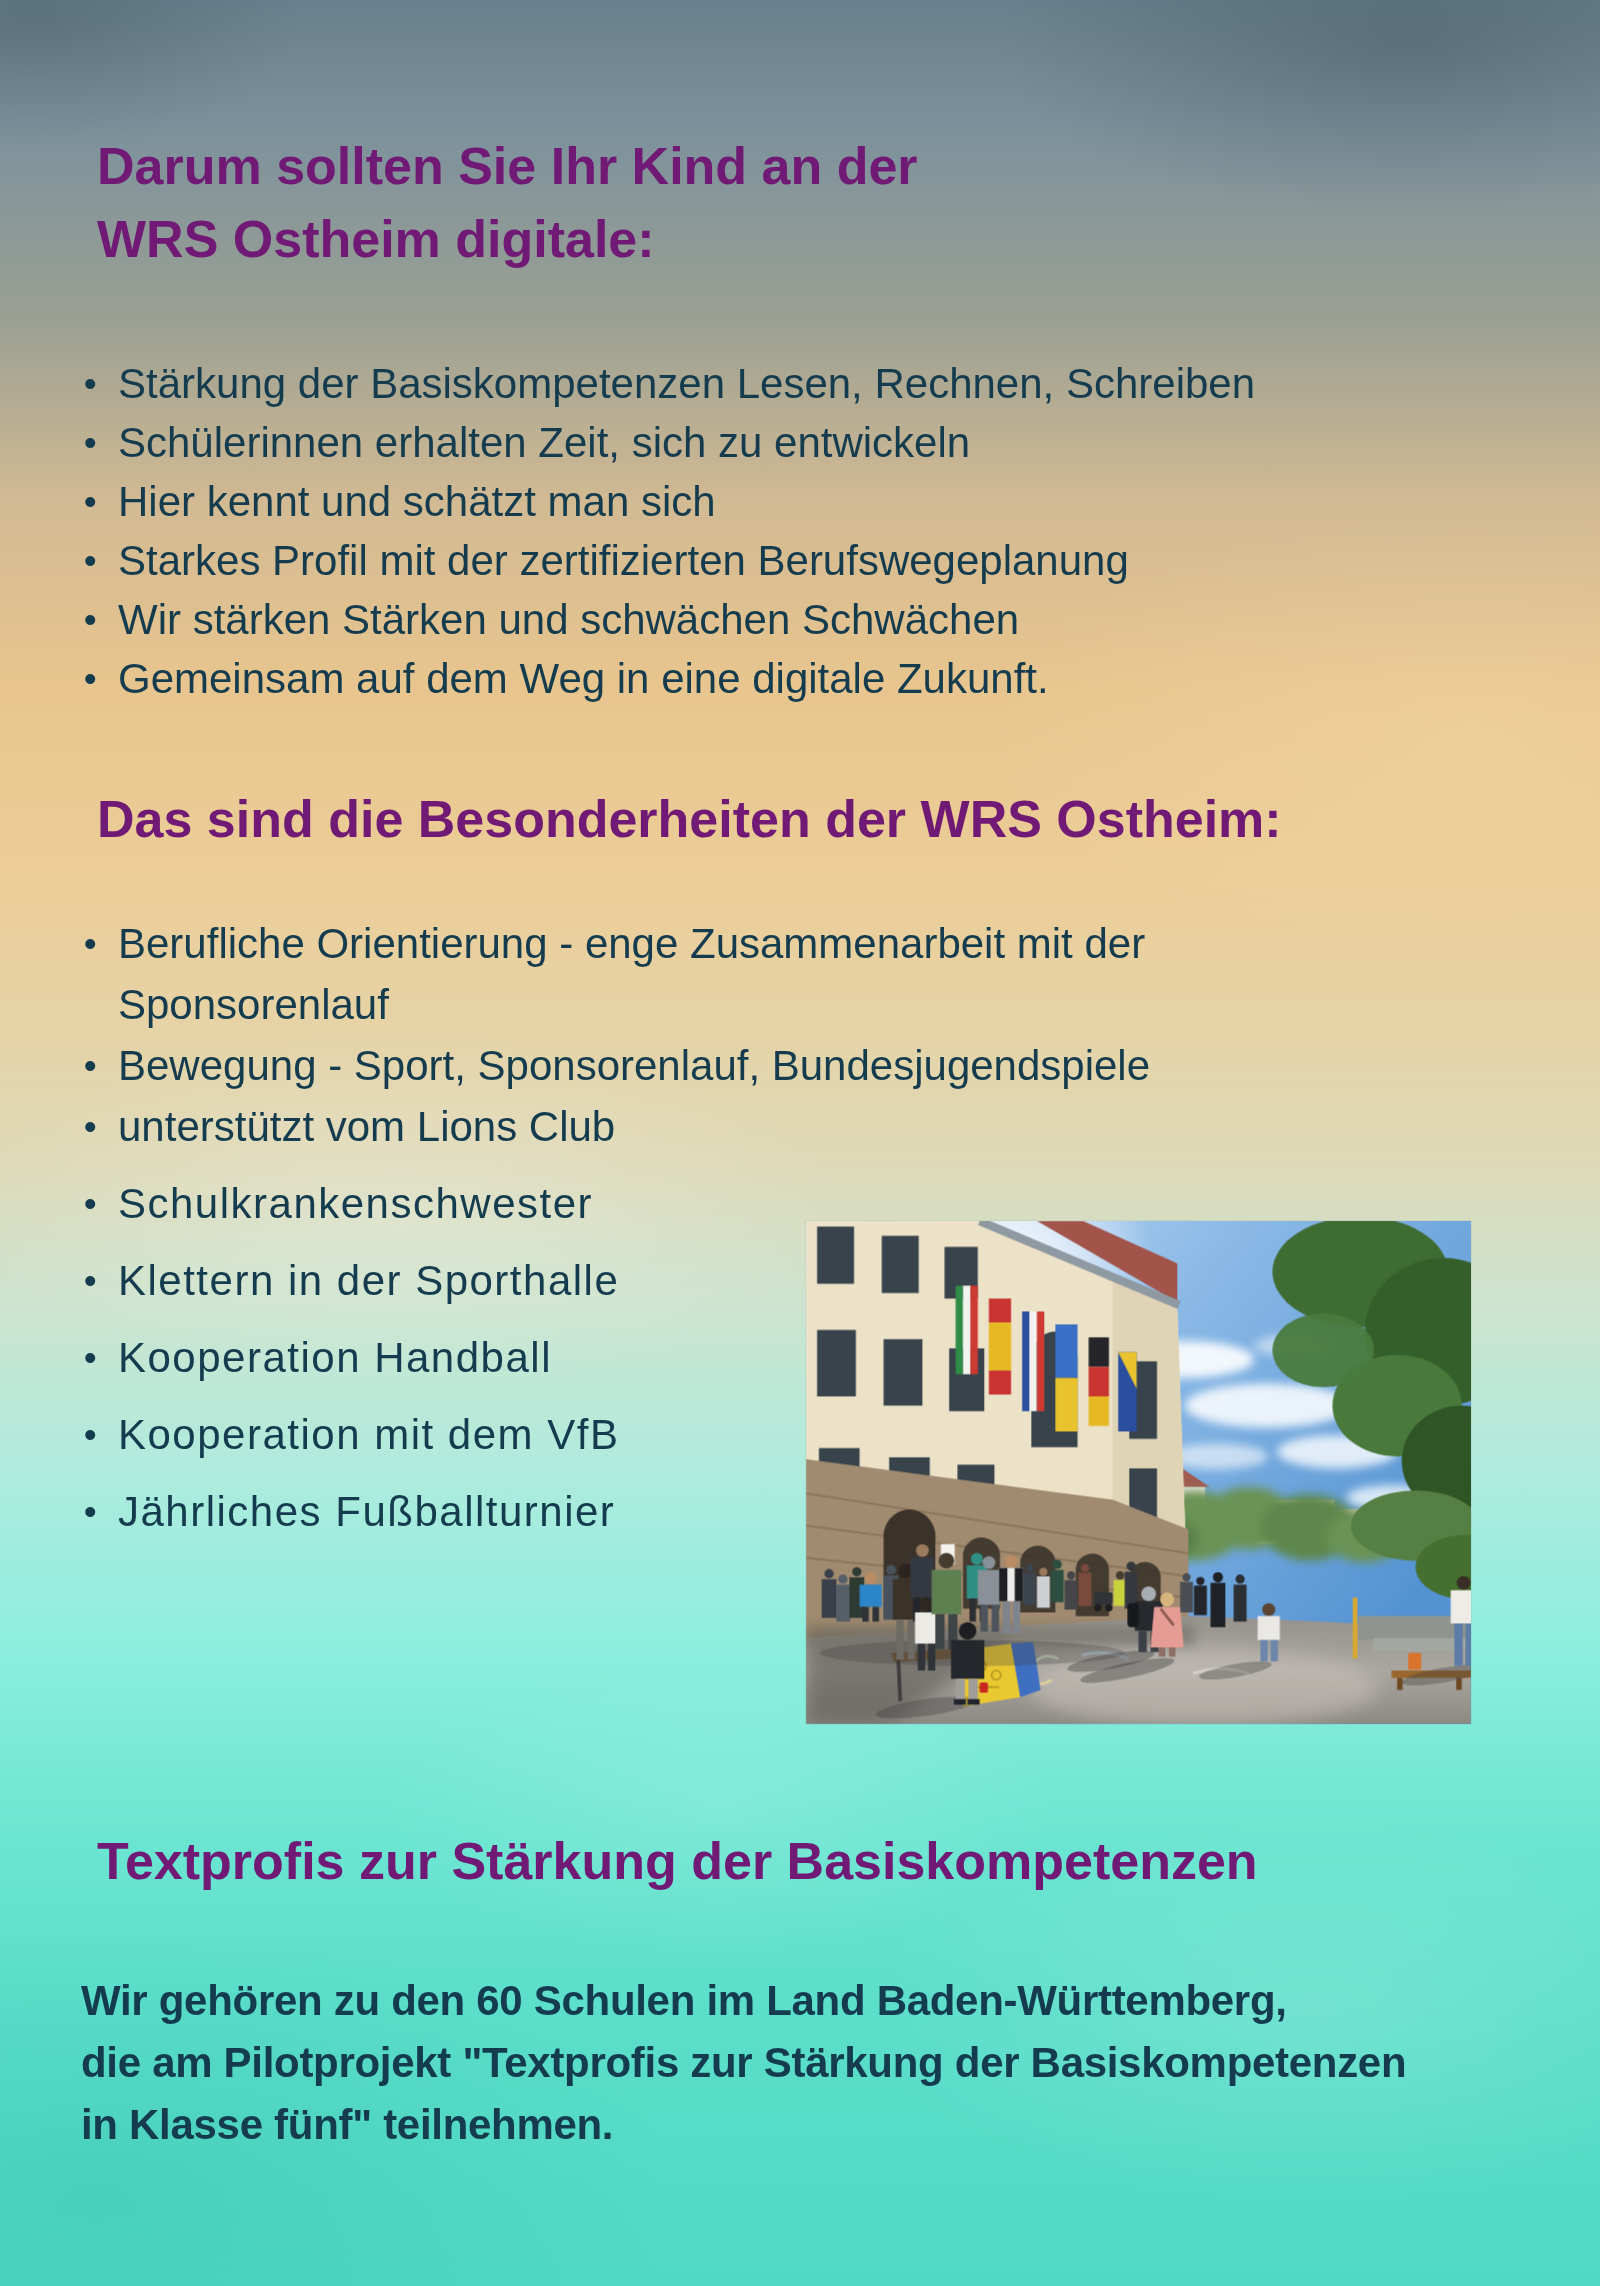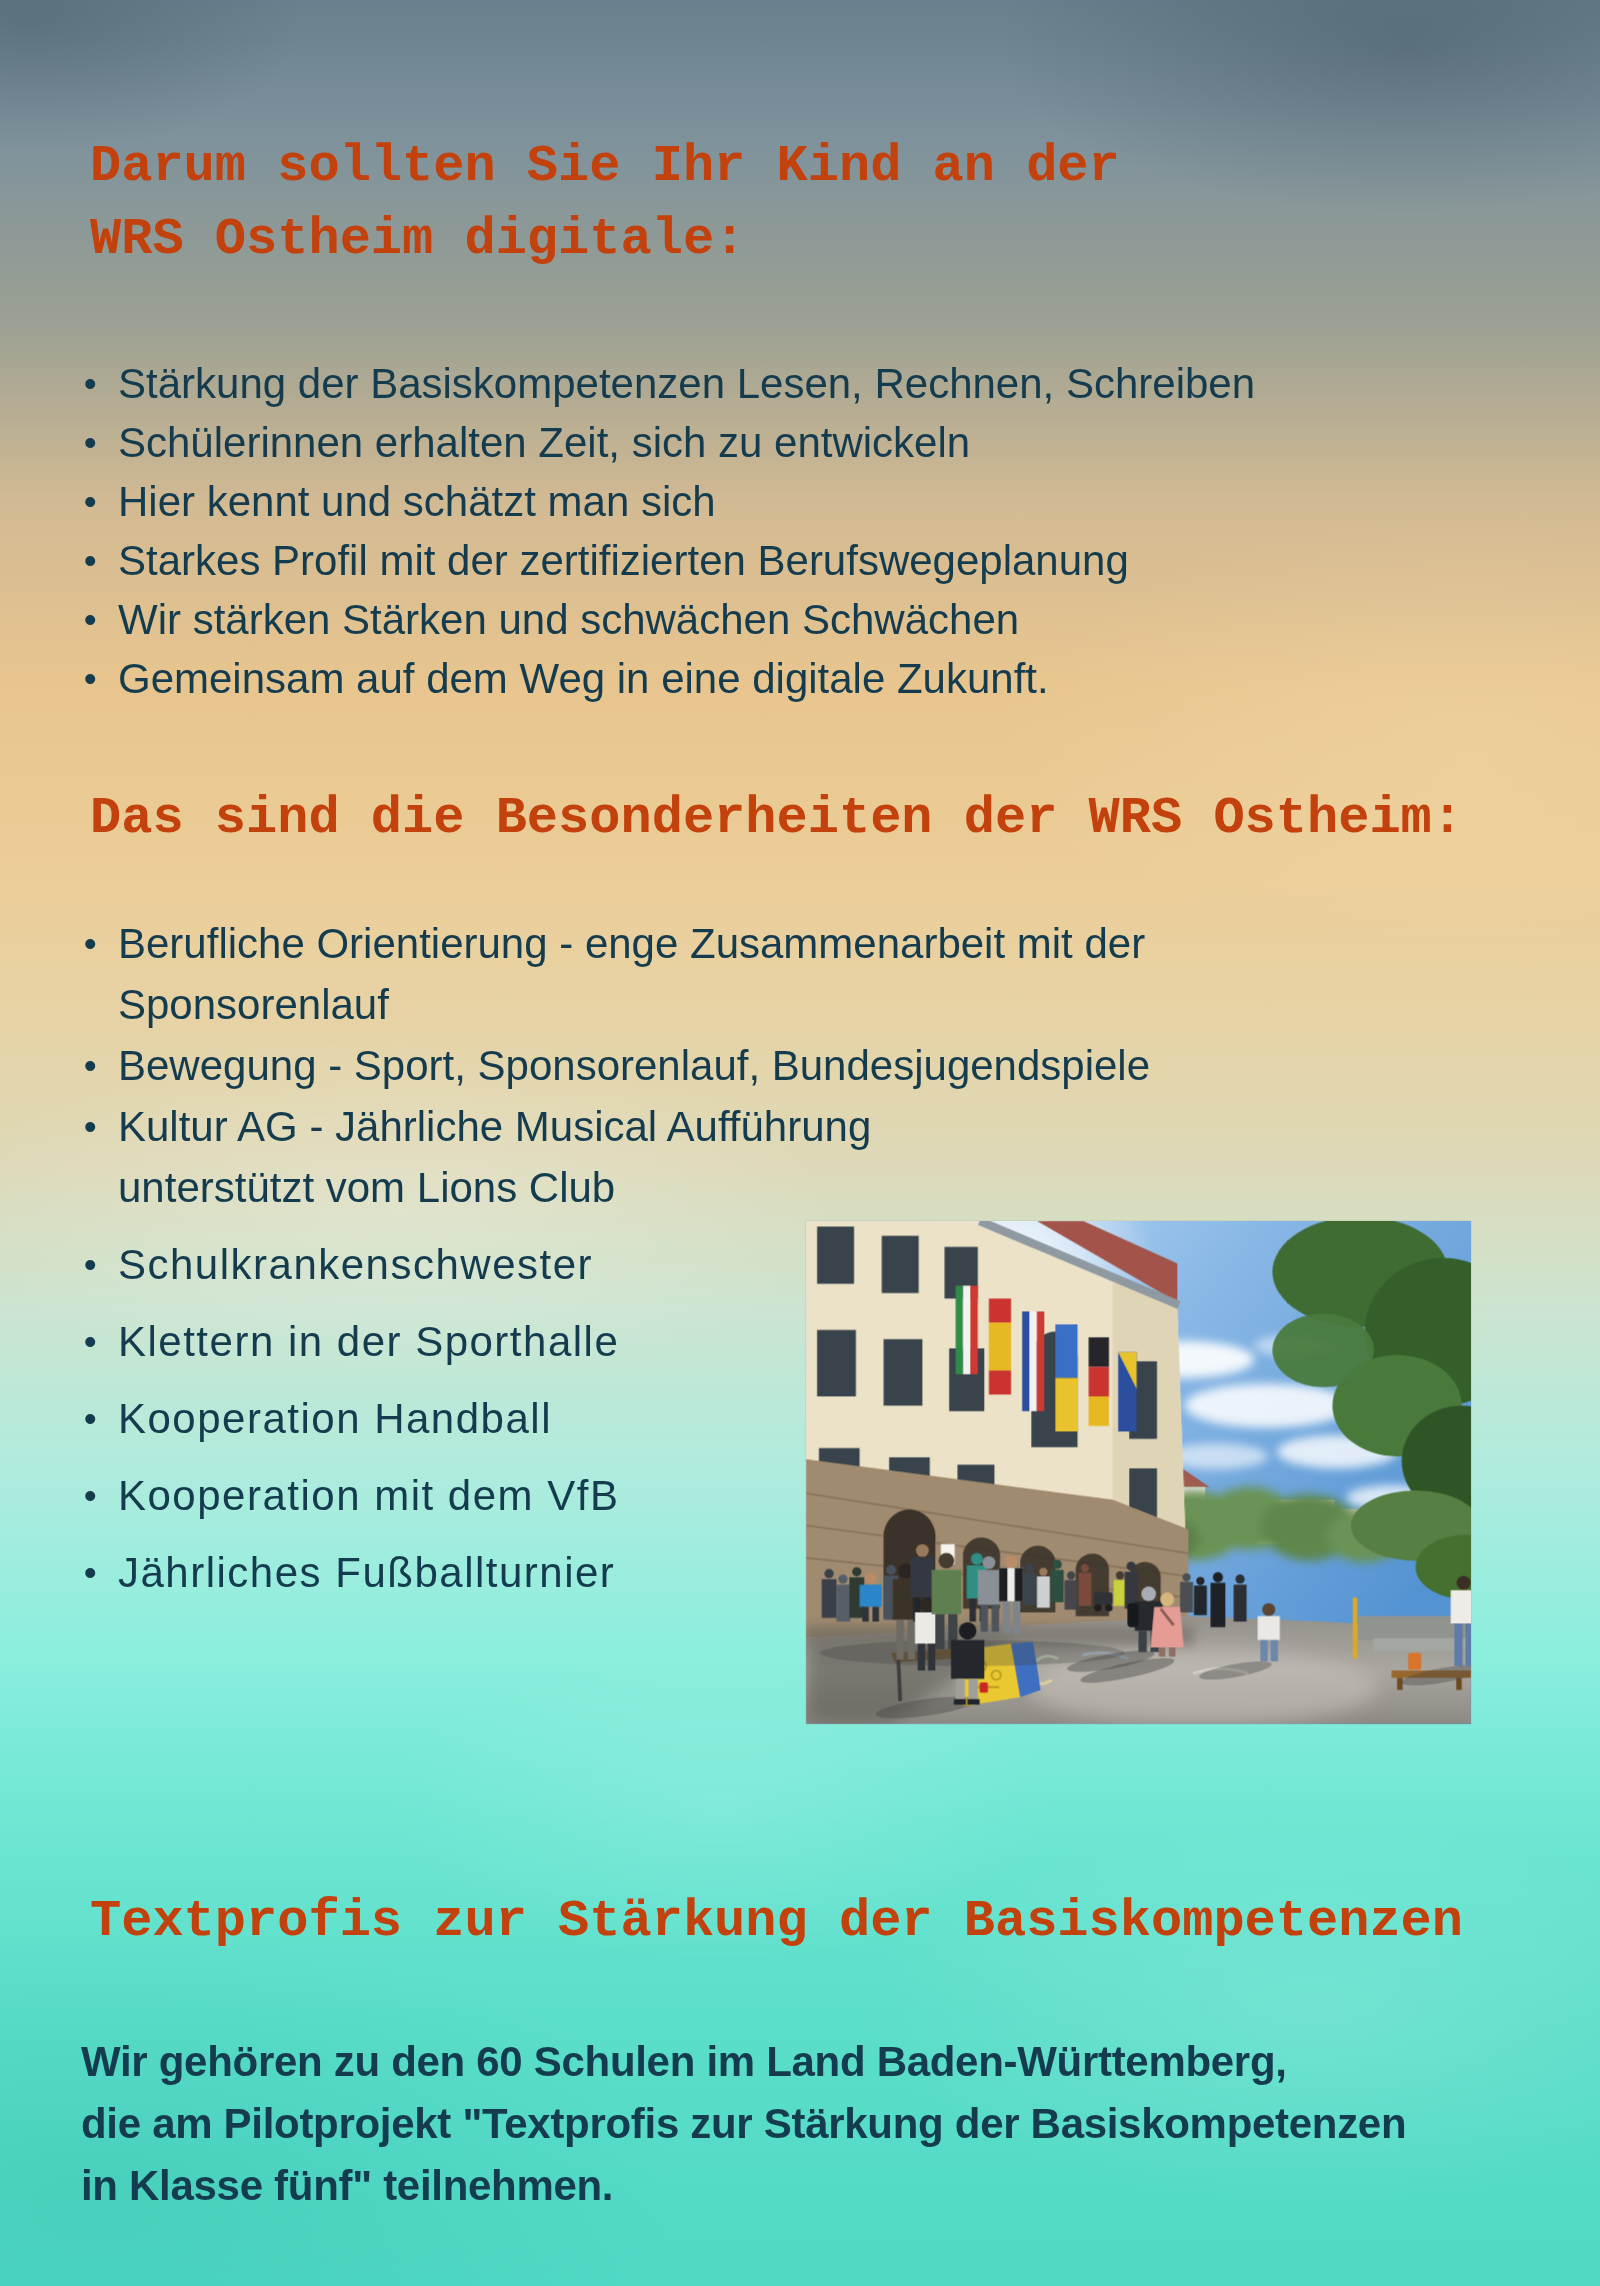--- a/index.html
+++ b/index.html
@@ -28,21 +28,21 @@
     background:
       radial-gradient(ellipse 591px 240px at 88% 2%, rgba(35,55,66,.28), transparent 70%),
       radial-gradient(ellipse 388px 185px at 2% 1%, rgba(35,55,66,.22), transparent 70%),
       radial-gradient(ellipse 646px 258px at 25% 53%, rgba(255,255,255,.20), transparent 70%),
       radial-gradient(ellipse 701px 314px at 92% 32%, rgba(255,242,205,.18), transparent 70%),
       radial-gradient(ellipse 831px 388px at 6% 96%, rgba(25,165,150,.20), transparent 70%),
       radial-gradient(ellipse 646px 277px at 82% 88%, rgba(255,255,255,.14), transparent 70%),
       radial-gradient(ellipse 480px 222px at 45% 79%, rgba(255,255,255,.12), transparent 70%);
   }
   .content{position:absolute;left:81px;top:0;width:1445px;}
-  h1,h2{font-weight:700;color:#c2410c;margin:9px;font-family:Liberation Mono, monospace;}
+  h1,h2{font-weight:700;color:#701a75;margin:16px;}
   h1{font-size:52px;line-height:73px;margin-top:130px;}
   h1 .hl{display:block;}
   h2{font-size:52px;line-height:74px;margin-top:74px;}
   h2.textprofis{margin-top:282px;}
   .blist{list-style:none;margin:0;padding:0;font-weight:400;}
   .reasons{margin-top:78px;font-size:42px;line-height:59px;}
   .features{margin-top:57px;font-size:42px;line-height:61px;}
   .bullet-item{position:relative;padding-left:37px;}
   .bullet-item::before{content:"\2022";position:absolute;left:2.8px;top:0;font-size:37px;}
   .features li:nth-of-type(n+4){letter-spacing:1.5px;margin-top:16px;}
@@ -103,21 +103,20 @@
         <span class="line">Berufliche Orientierung - enge Zusammenarbeit mit der</span>
         <span class="line line2">Sponsorenlauf</span>
       </li>
 
       <li class="bullet-item">
         <span class="line">Bewegung - Sport, Sponsorenlauf, Bundesjugendspiele</span>
 
       </li>
 
       <li class="bullet-item">
-        <span class="line">Kultur AG - Jährliche Musical Aufführung</span>
         <span class="line line2">unterstützt vom Lions Club</span>
       </li>
 
       <li class="bullet-item">
         <span class="line">Schulkrankenschwester</span>
 
       </li>
 
       <li class="bullet-item">
         <span class="line">Klettern in der Sporthalle</span>

